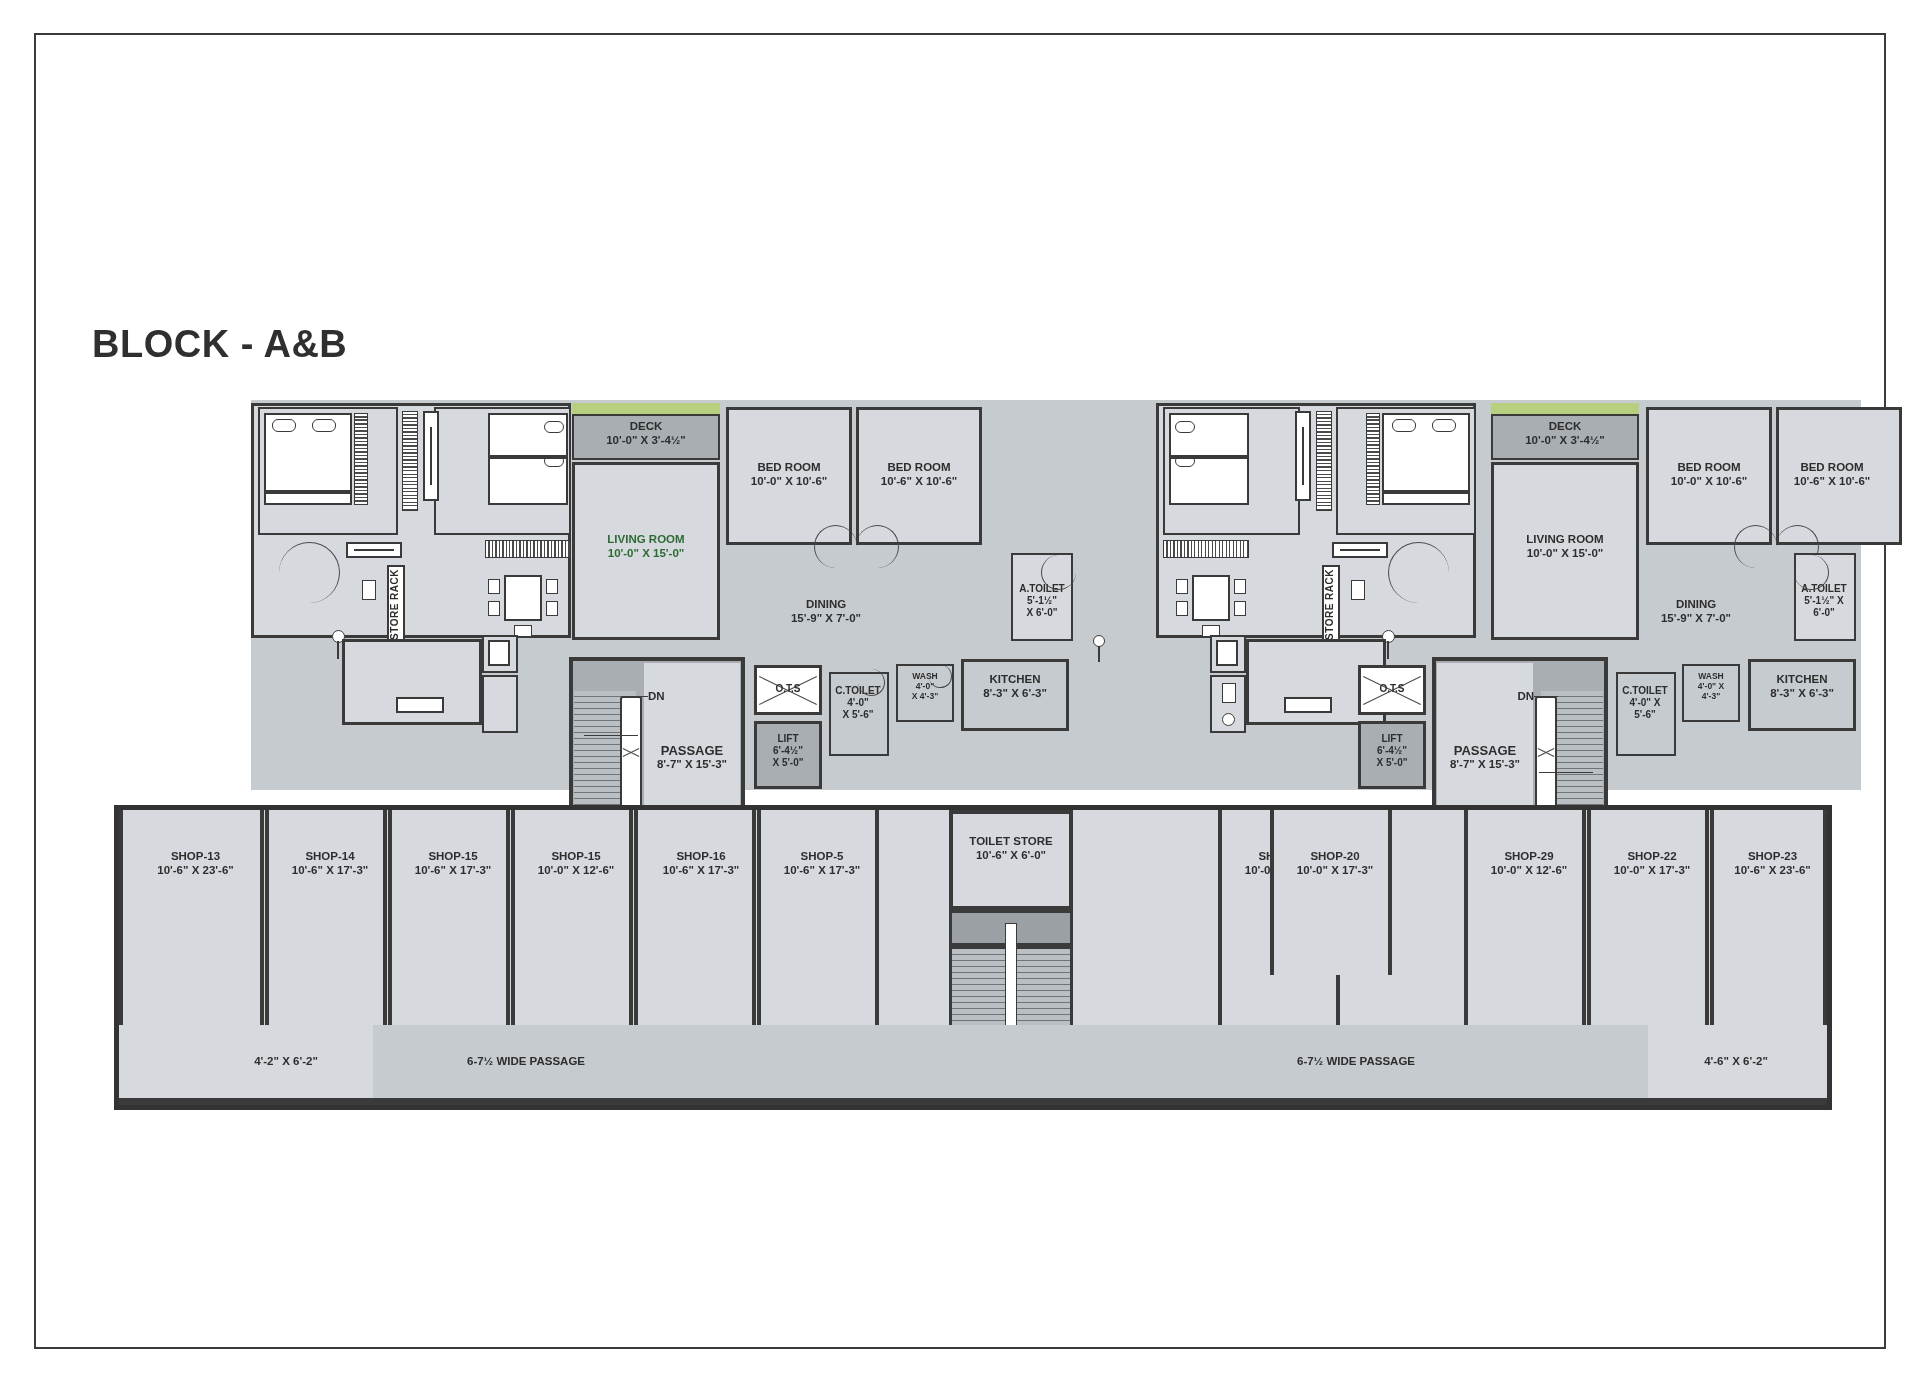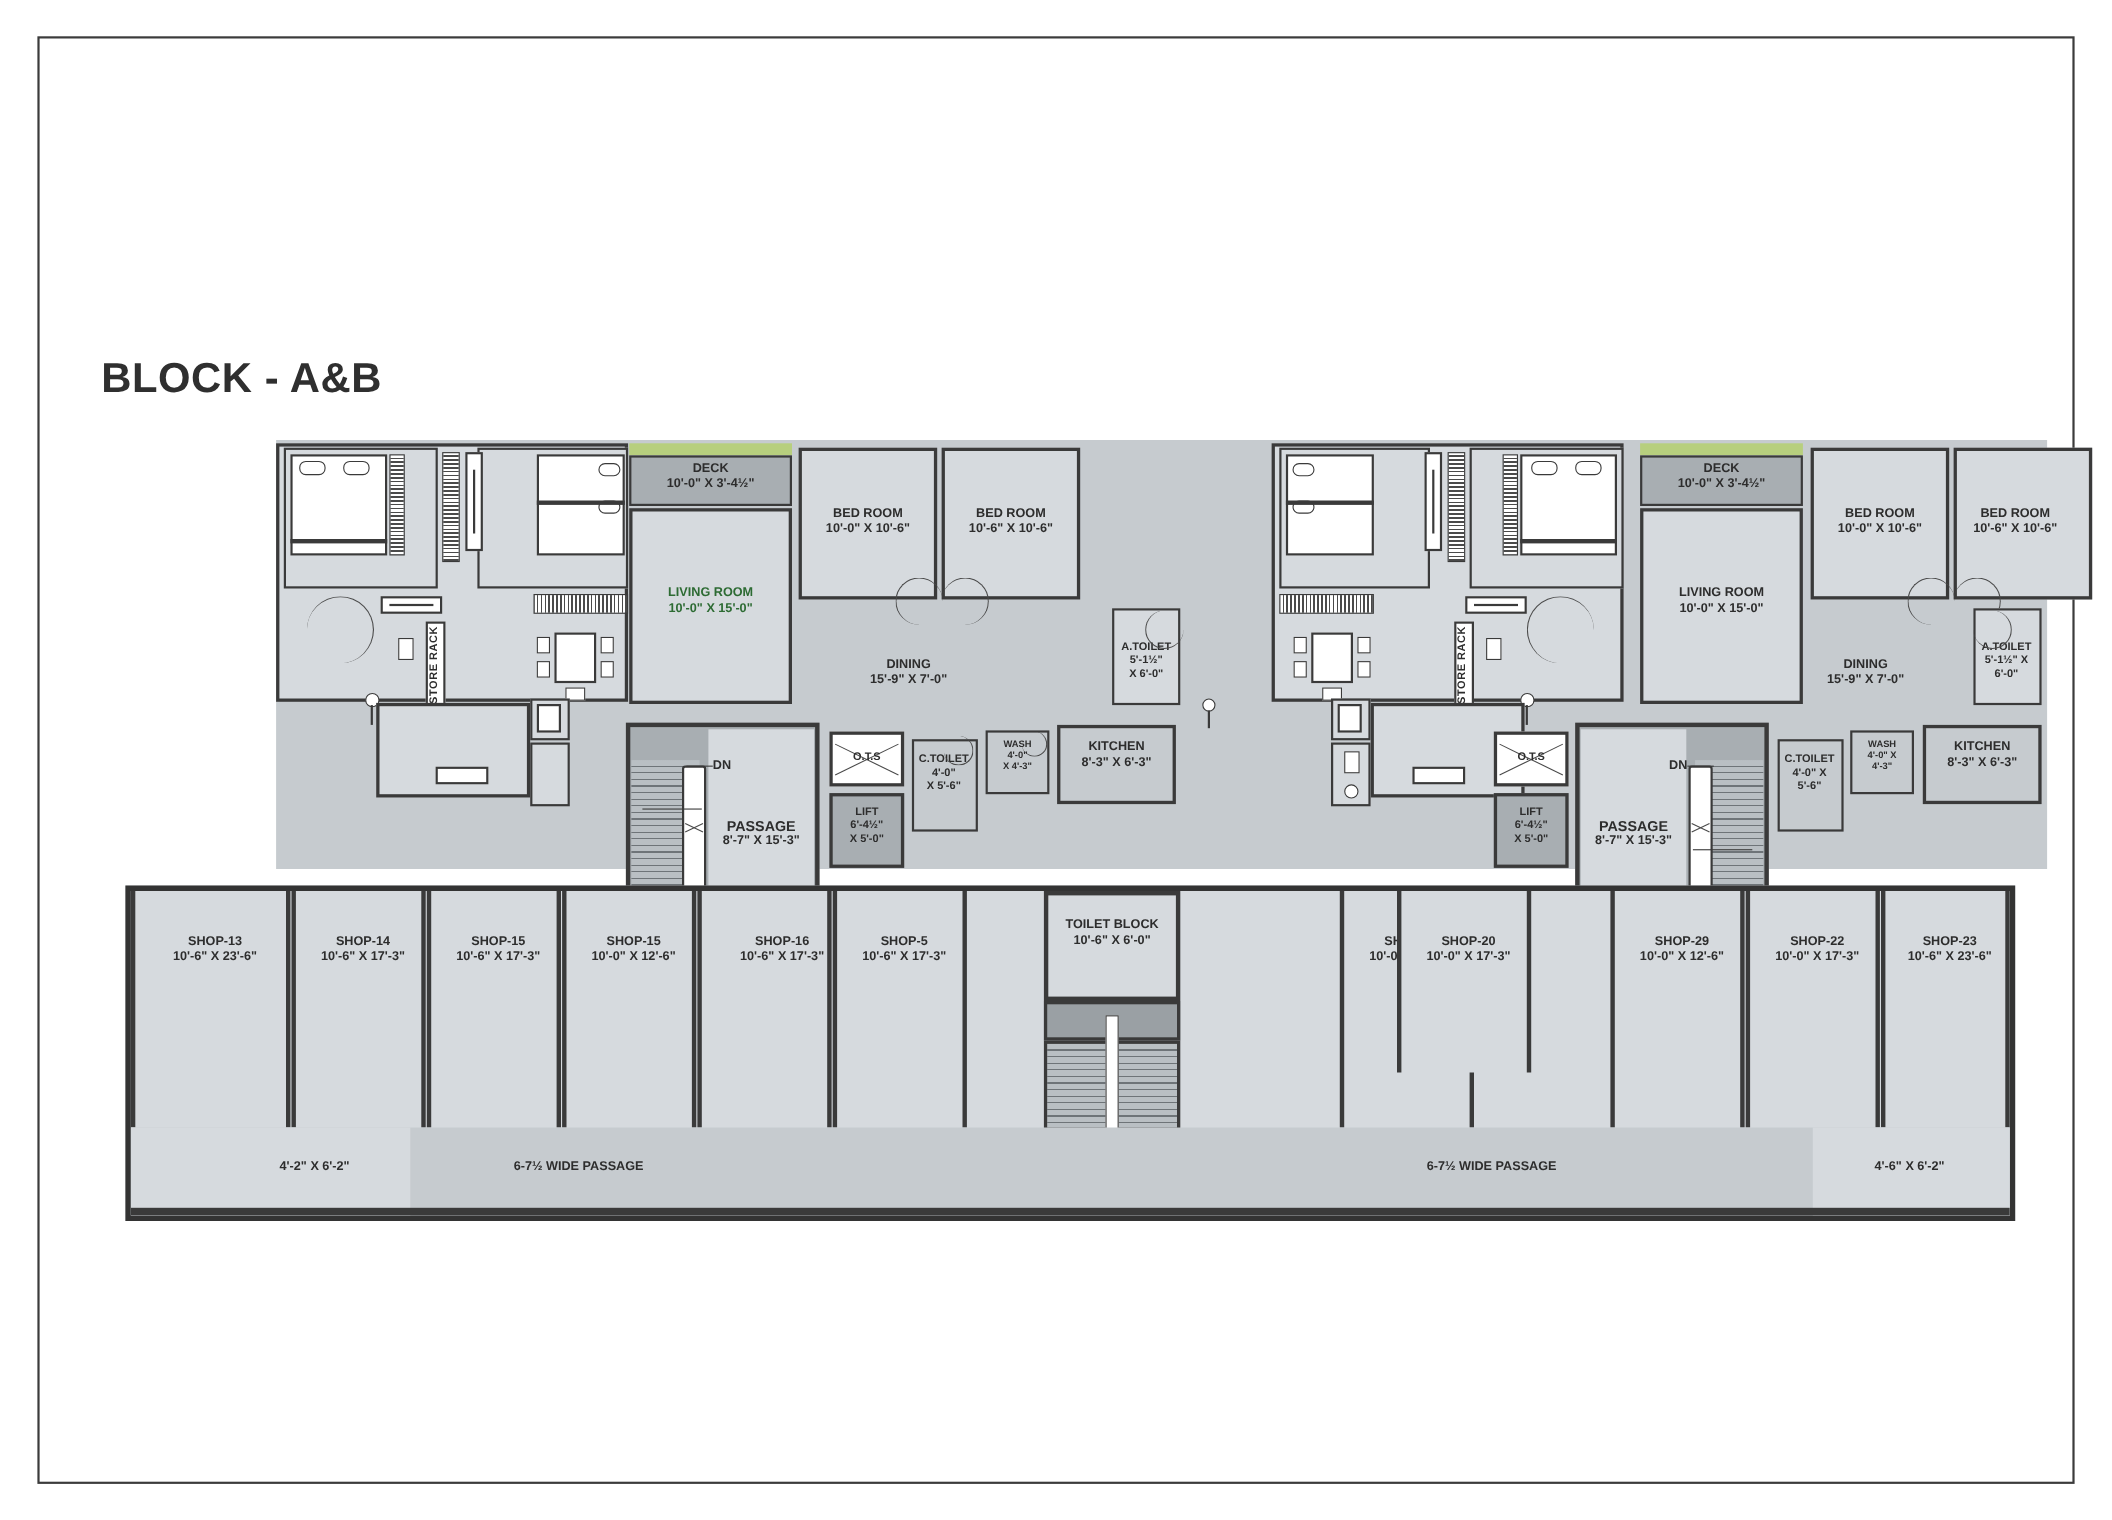--- a/index.html
+++ b/index.html
@@ -412,21 +412,21 @@
             <span class="d">10'-6" X 17'-3"</span>
           </div>
         </div>
         <div class="rm fill-lt" style="left: 392px; top: 0px; width: 122px; height: 215px; border-width: 0px 4px; border-left-style: solid; border-left-color: rgb(58, 58, 58); border-right-style: solid; border-right-color: rgb(58, 58, 58); border-top-style: initial; border-top-color: initial; border-bottom-style: initial; border-bottom-color: initial; box-sizing: border-box;">
           <div class="lbl sm" style="left: 0px; top: 40px; width: 122px;">
             <span class="d">SHOP-15</span>
             <span class="d">10'-0" X 12'-6"</span>
           </div>
         </div>
         <div class="rm fill-lt" style="left: 515px; top: 0px; width: 122px; height: 215px; border-width: 0px 4px; border-left-style: solid; border-left-color: rgb(58, 58, 58); border-right-style: solid; border-right-color: rgb(58, 58, 58); border-top-style: initial; border-top-color: initial; border-bottom-style: initial; border-bottom-color: initial; box-sizing: border-box;">
-          <div class="lbl sm" style="left: 12px; top: 40px; width: 122px;">
+          <div class="lbl sm" style="left: 2px; top: 40px; width: 122px;">
             <span class="d">SHOP-16</span>
             <span class="d">10'-6" X 17'-3"</span>
           </div>
         </div>
         <div class="rm fill-lt" style="left: 638px; top: 0px; width: 122px; height: 215px; border-width: 0px 4px; border-left-style: solid; border-left-color: rgb(58, 58, 58); border-right-style: solid; border-right-color: rgb(58, 58, 58); border-top-style: initial; border-top-color: initial; border-bottom-style: initial; border-bottom-color: initial; box-sizing: border-box;">
           <div class="lbl sm" style="left: 0px; top: 40px; width: 122px;">
             <span class="d">SHOP-5</span>
             <span class="d">10'-6" X 17'-3"</span>
           </div>
         </div>
@@ -457,21 +457,21 @@
         <div class="rm fill-lt" style="left: 1591px; top: 0px; width: 117px; height: 215px; border-width: 0px 4px; border-left-style: solid; border-left-color: rgb(58, 58, 58); border-right-style: solid; border-right-color: rgb(58, 58, 58); border-top-style: initial; border-top-color: initial; border-bottom-style: initial; border-bottom-color: initial; box-sizing: border-box;">
           <div class="lbl sm" style="left: 0px; top: 40px; width: 117px;">
             <span class="d">SHOP-23</span>
             <span class="d">10'-6" X 23'-6"</span>
           </div>
         </div>
       </div>
 
     <div class="rm fill-lt b4" style="left:913px;top:775px;width:124px;height:100px;"></div>
     <div class="lbl sm" style="left:913px;top:800px;width:124px;">
-      <span class="d">TOILET BLOCK</span>
+      <span class="d">TOILET STORE</span>
       <span class="d">10'-6" X 6'-0"</span>
     </div>
     <div class="rm fill-dkr b3" style="left:913px;top:875px;width:124px;height:36px;"></div>
     <div class="rm stair-h b3" style="left:913px;top:911px;width:124px;height:82px;"></div>
     <div class="rm fill-w b1" style="left:969px;top:888px;width:12px;height:105px;"></div>
 
     <div class="rm fill-md" style="left:83px;top:990px;width:1708px;height:80px;"></div>
     <div class="rm fill-lt" style="left:83px;top:990px;width:254px;height:80px;"></div>
     <div class="rm fill-lt" style="left:1612px;top:990px;width:179px;height:80px;"></div>
 

